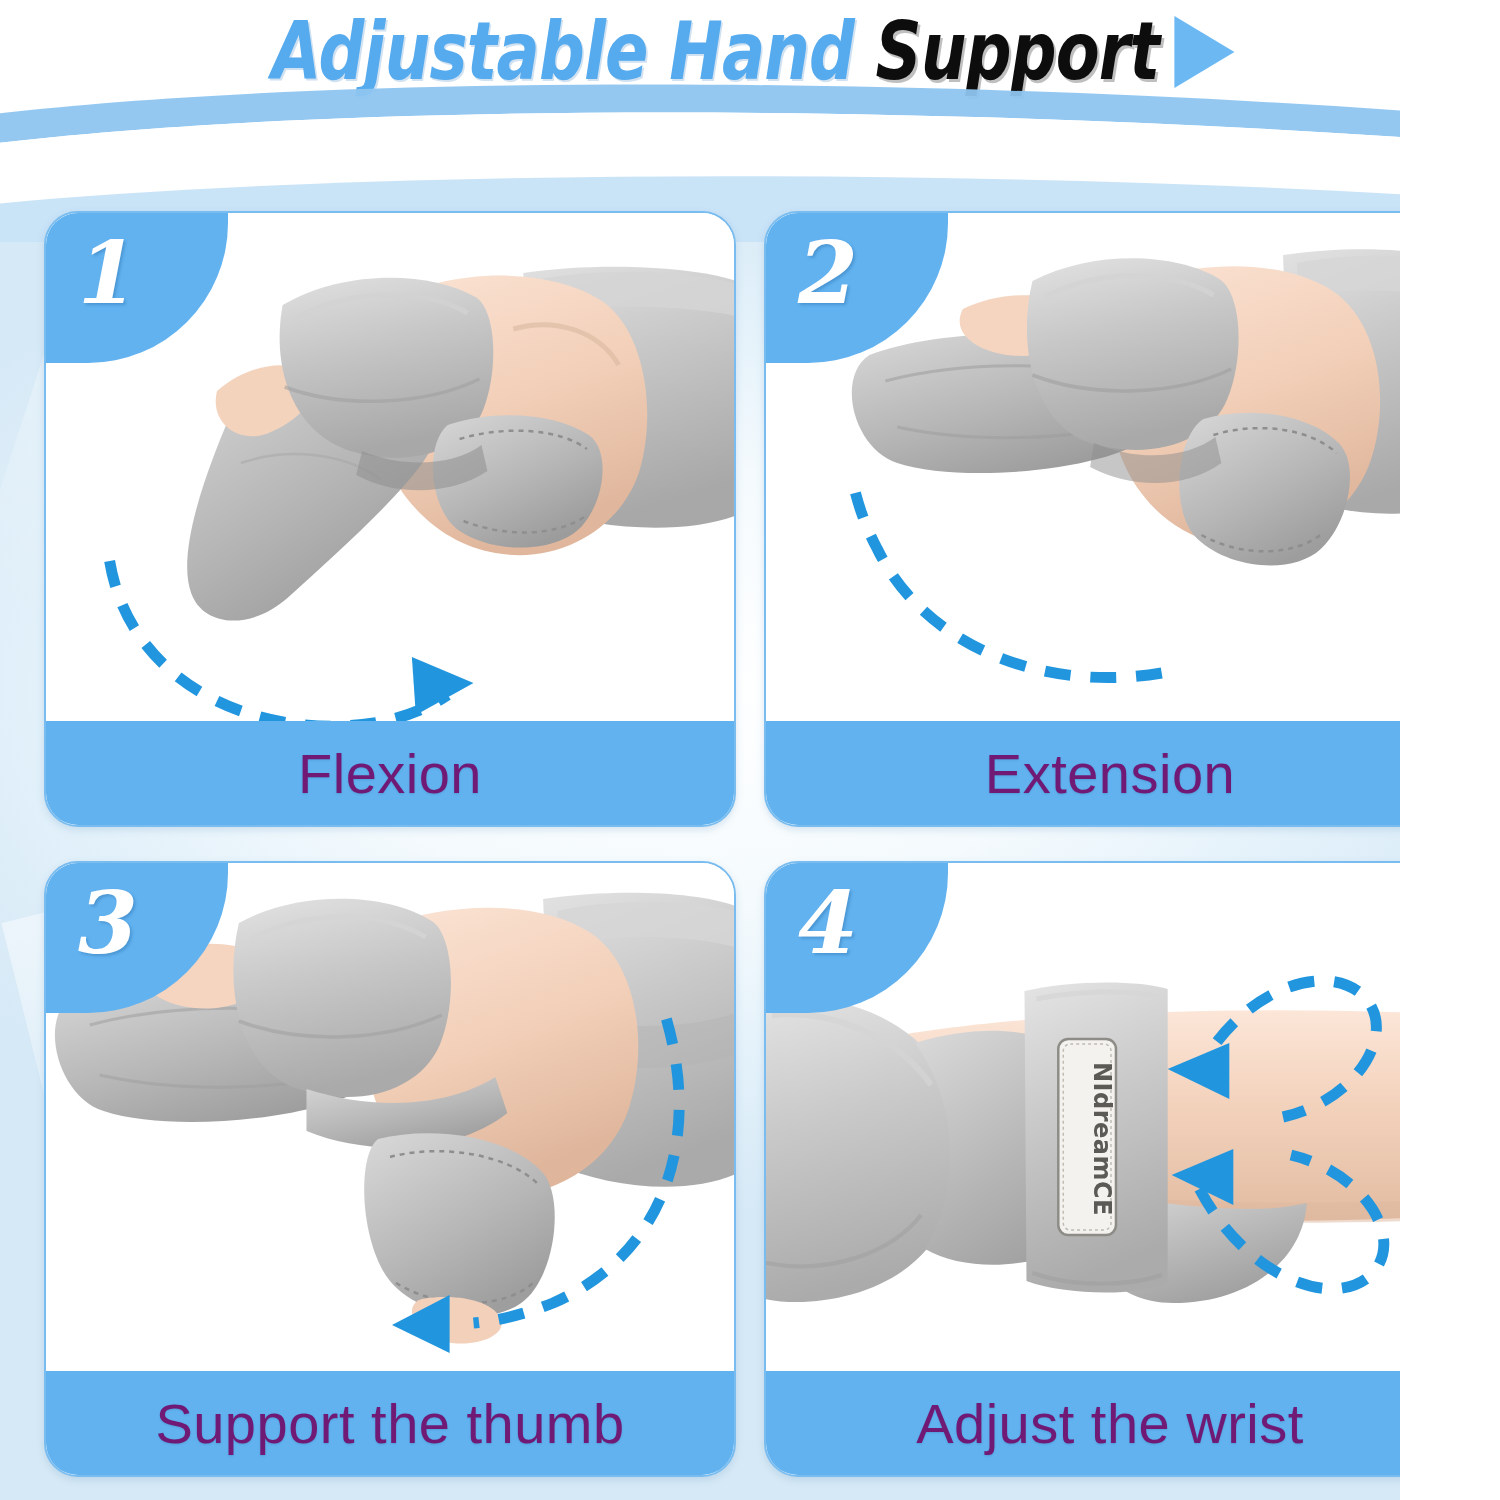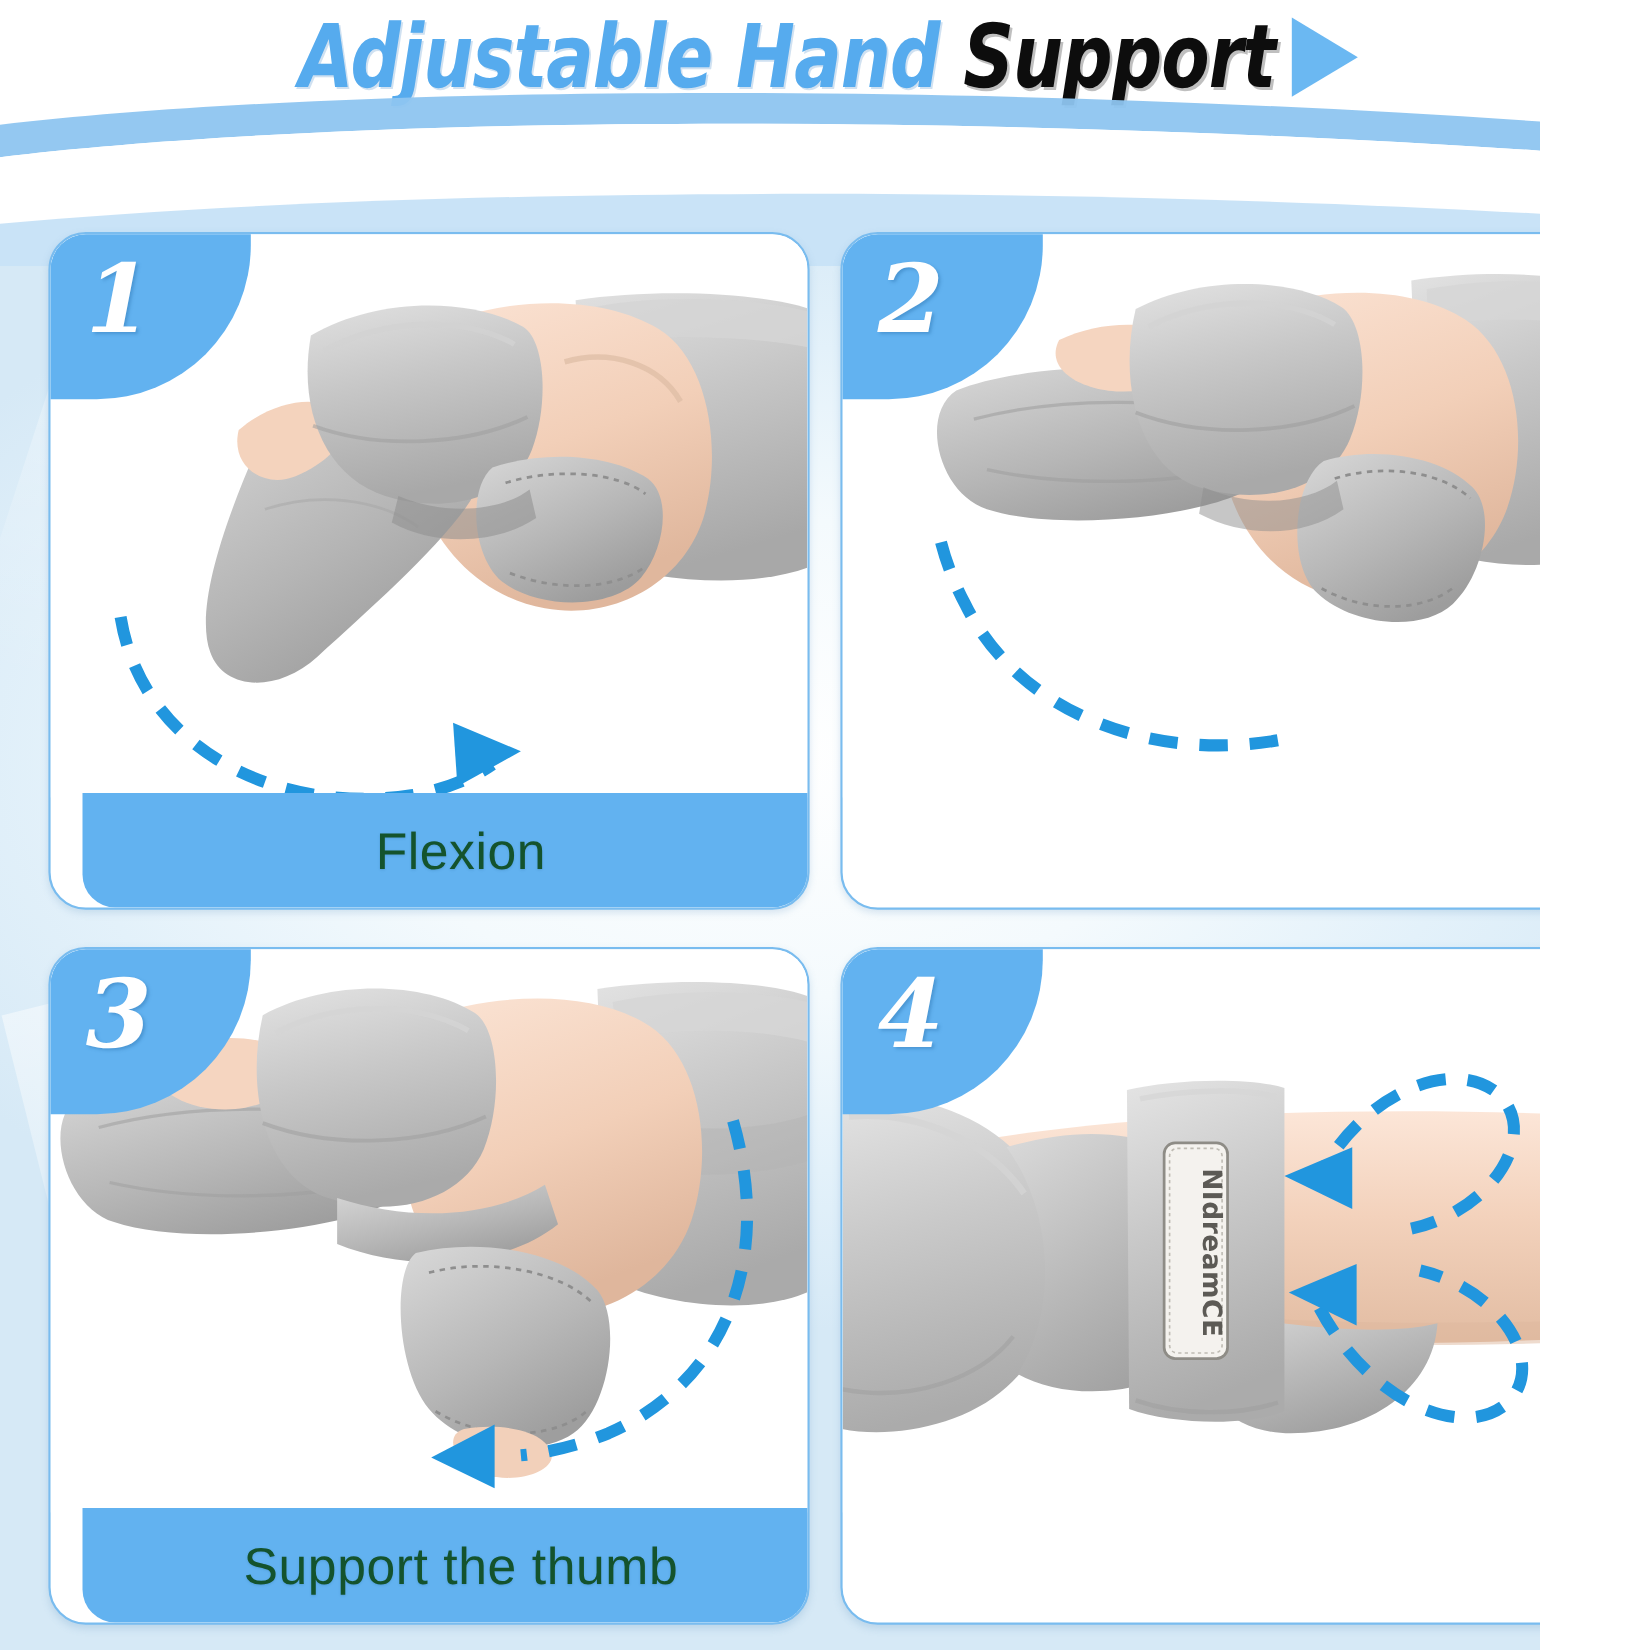--- a/index.html
+++ b/index.html
@@ -126,29 +126,28 @@
   }
 
   
   .caption {
     position: absolute;
     left: 0; bottom: 0;
     width: 100%;
     height: 104px;
     background: #62B2F0;
     border-radius: 0 0 30px 30px;
-    color: #14532d;
+    color: #701a75;
     display: flex;
     align-items: center;
     justify-content: center;
-    font-size: 47px;
+    font-size: 56px;
     font-weight: 400;
     letter-spacing: 0.5px;
     text-shadow: 0 1px 2px rgba(40,100,150,0.25);
-    margin-left: 29px;
   }
 
   
   .art { position: absolute; left: 0; top: 0; width: 100%; height: 100%; }
 </style>
 </head>
 <body>
 
 <div id="page">
 
@@ -271,20 +270,21 @@
 
         <g>
           <path d="M398 460 C 280 480 160 434 112 336 C 98 310 90 284 86 262" stroke="#2196DE" stroke-width="11" fill="none" stroke-dasharray="26 20"></path>
           <polygon points="48,42 112,94 40,112" fill="#2196DE"></polygon>
         </g>
       </svg>
     </div>
     <div class="badge">
       <span class="badge-num">2</span>
     </div>
+    <div class="caption">Extension</div>
   </div>
 
   <div class="panel" id="panel-3">
     <div class="photo">
       <svg class="art" viewBox="0 0 692 512" preserveAspectRatio="none">
         <defs>
           <linearGradient id="skin3" x1="0" y1="0" x2="0.35" y2="1">
             <stop offset="0%" stop-color="#FBE4D5"></stop>
             <stop offset="55%" stop-color="#F2CFB8"></stop>
             <stop offset="100%" stop-color="#DFB69C"></stop>
@@ -390,15 +390,16 @@
       <div style="position:absolute;left:246px;top:262px;width:180px;text-align:center;
                   transform:rotate(90deg);transform-origin:center center;
                   font-family:'DejaVu Sans',sans-serif;font-size:24px;font-weight:bold;
                   color:#5C5A55;letter-spacing:0.5px;">
         <span>NIdreamCE</span>
       </div>
     </div>
     <div class="badge">
       <span class="badge-num">4</span>
     </div>
+    <div class="caption">Adjust the wrist</div>
   </div>
 
 </div>
 
 </body></html>

